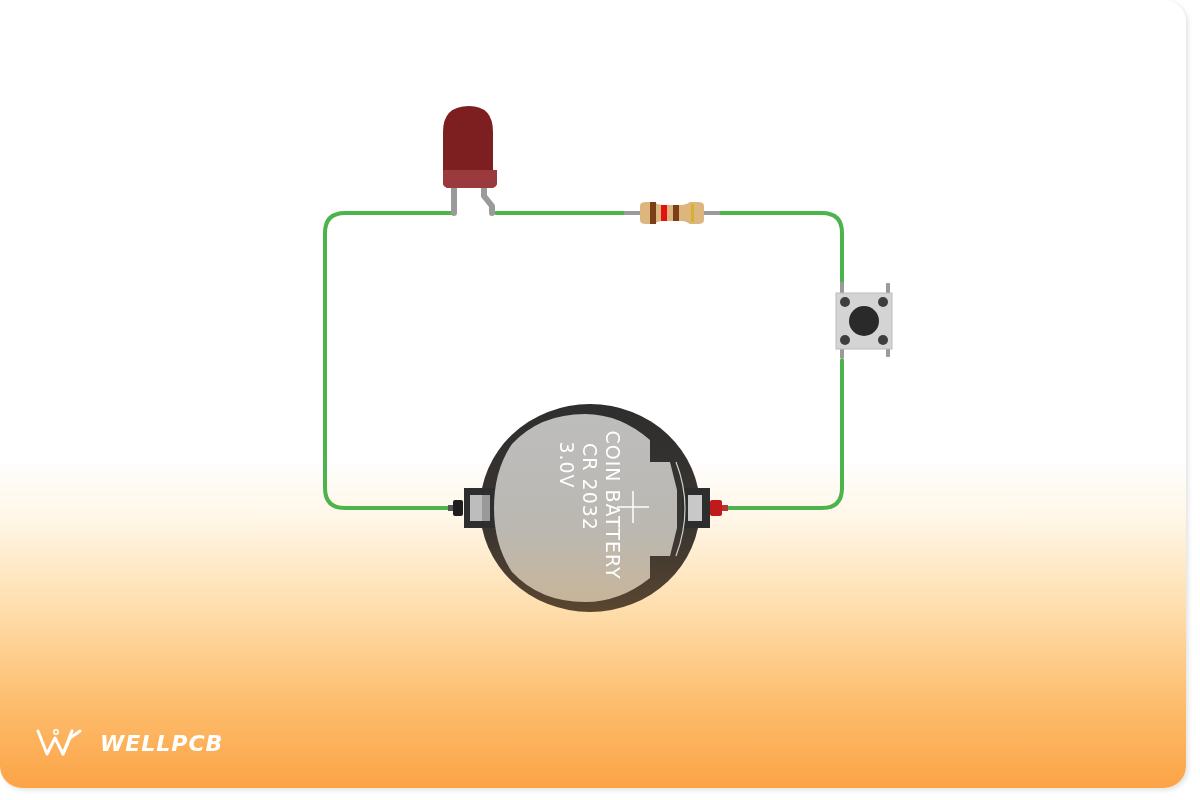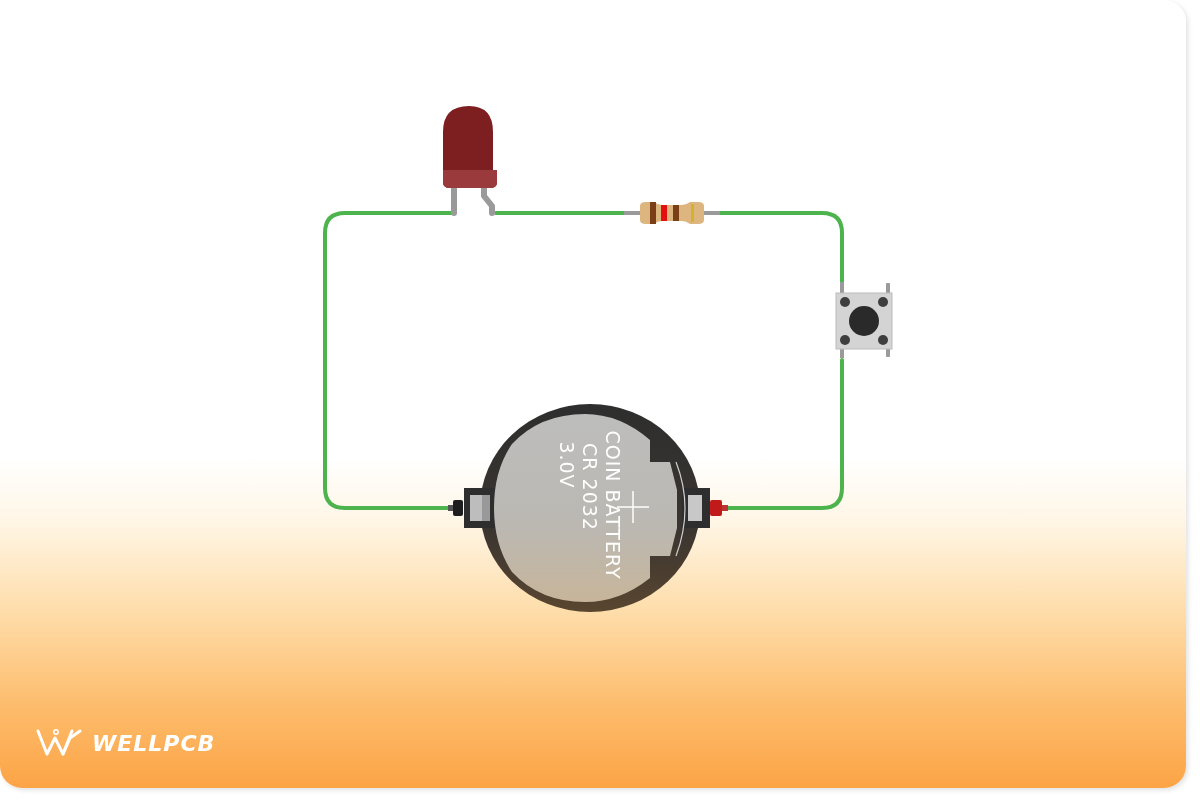--- a/index.html
+++ b/index.html
@@ -5,21 +5,21 @@
   html, body { margin: 0; padding: 0; background: #ffffff; }
   body { width: 1200px; height: 800px; position: relative; overflow: hidden; font-family: "Liberation Sans", sans-serif; }
   .card {
     position: absolute; left: 0; top: 0; width: 1186px; height: 788px;
     border-radius: 0 22px 22px 22px;
     background: linear-gradient(to bottom, #ffffff 0%, #ffffff 58%, #fff6e6 66%, #fedca8 78%, #fdbb6a 90%, #fca446 100%);
     box-shadow: 2px 2px 5px rgba(0,0,0,0.12);
     overflow: hidden;
   }
   svg.circuit { position: absolute; left: 0; top: 0; }
-  .logo { position: absolute; left: 36px; top: 728px; display: flex; align-items: center; gap: 10px; }
+  .logo { position: absolute; left: 36px; top: 728px; display: flex; align-items: center; gap: 18px; }
   .logo-text { color: #ffffff; font-weight: bold; font-style: italic; font-size: 22px; letter-spacing: 1px; font-family: "DejaVu Sans", sans-serif; }
 </style>
 </head>
 <body>
 
 <div class="card">
   <svg class="circuit" width="1186" height="788" viewBox="0 0 1186 788">
 
     <g fill="none" stroke="#4db34d" stroke-width="4" stroke-linecap="round" stroke-linejoin="round">
       <path d="M452 213 L345 213 Q325 213 325 233 L325 488 Q325 508 345 508 L448 508"></path>

